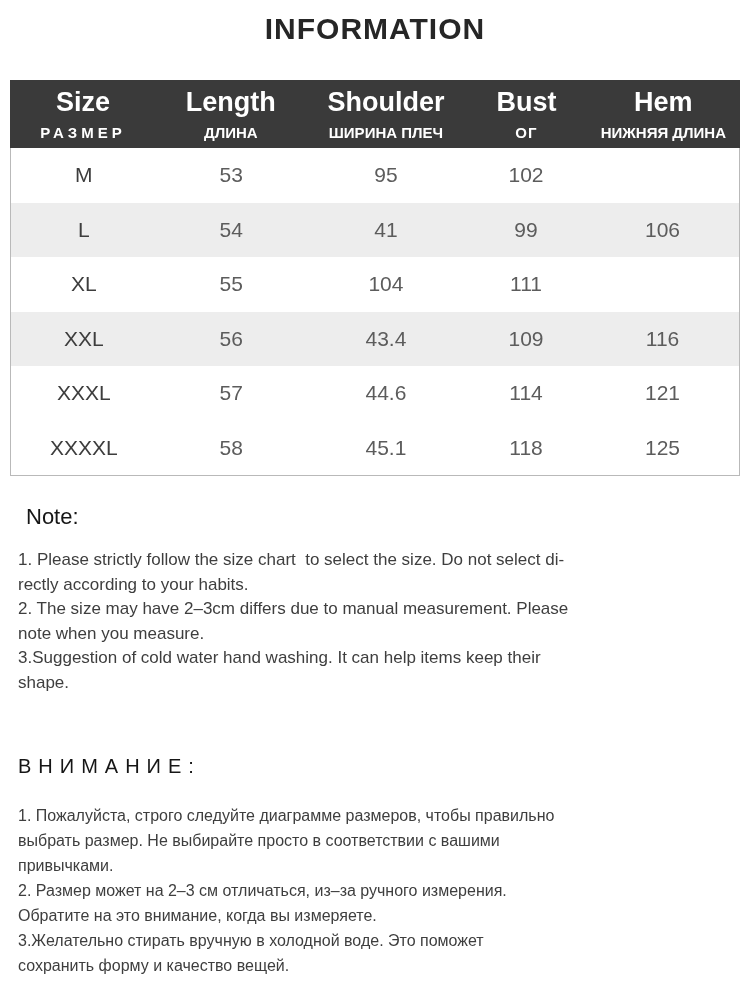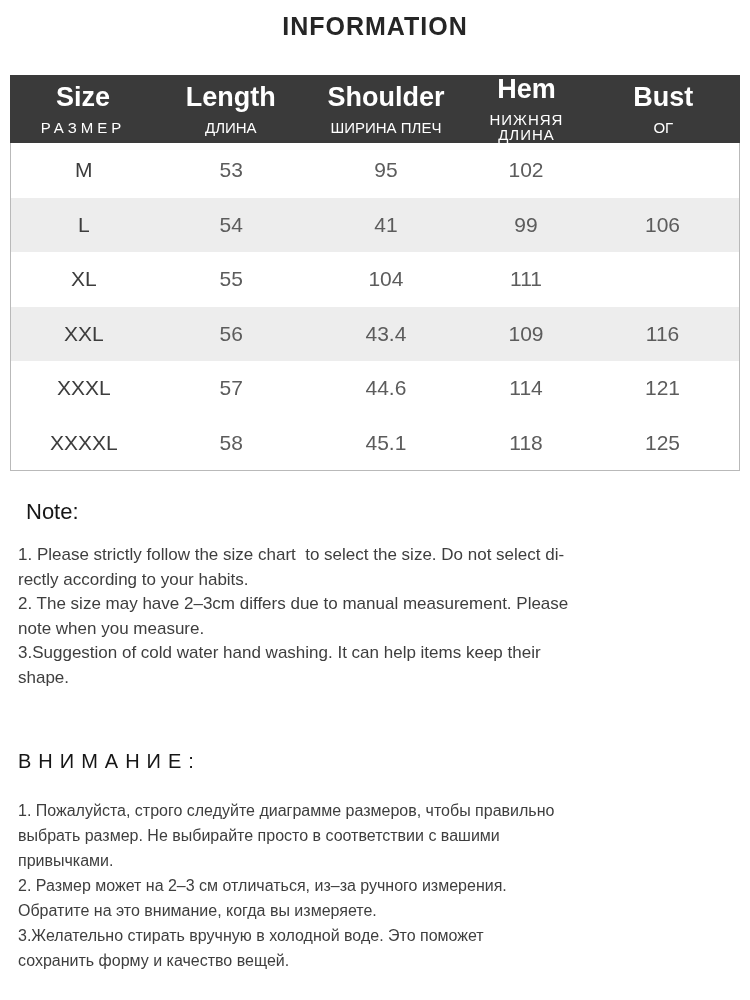--- a/index.html
+++ b/index.html
@@ -16,38 +16,38 @@
     width: 750px; height: 1000px;
     background: #ffffff;
     font-family: "Liberation Sans", sans-serif;
     overflow: hidden;
   }
   .page { width: 750px; height: 1000px; position: relative; }
 
   .page-title {
     margin: 12px 0 0 0;
     text-align: center;
-    font-size: 25px;
+    font-size: 30px;
     font-weight: bold;
     letter-spacing: 1px;
     color: #262626;
   }
 
   .size-table { margin: 34px 10px 0 10px; }
   .thead {
     display: grid;
     grid-template-columns: 20% 20.5% 22% 16.5% 21%;
     background: var(--header-bg);
     color: var(--header-text);
     height: 68px;
     align-items: center;
   }
   .th { text-align: center; line-height: 1; }
   .th .en { font-size: 27px; font-weight: bold; }
-  .th .ru { font-size: 15px; margin-top: 9px; font-weight: normal; }
+  .th .ru { font-size: 15px; margin-top: 9px; font-weight: bold; }
   .th:nth-child(1) .ru { letter-spacing: 4px; }
   .th:nth-child(4) .ru { letter-spacing: 1px; }
 
   .tbody {
     border-left: 1px solid var(--border);
     border-right: 1px solid var(--border);
     border-bottom: 1px solid var(--border);
   }
   .row {
     display: grid;
@@ -107,26 +107,26 @@
       </div>
       <div class="th">
         <div class="en">Length</div>
         <div class="ru">ДЛИНА</div>
       </div>
       <div class="th">
         <div class="en">Shoulder</div>
         <div class="ru">ШИРИНА ПЛЕЧ</div>
       </div>
       <div class="th">
+        <div class="en">Bust</div>
+        <div class="ru">ОГ</div>
+      </div>
+      <div class="th">
         <div class="en">Hem</div>
         <div class="ru">НИЖНЯЯ ДЛИНА</div>
-      </div>
-      <div class="th">
-        <div class="en">Bust</div>
-        <div class="ru">ОГ</div>
       </div>
     </div>
     <div class="tbody" id="table-body">
         <div class="row">
           <div>M</div>
           <div>53</div>
           <div>95</div>
           <div>102</div>
         </div>
         <div class="row">

